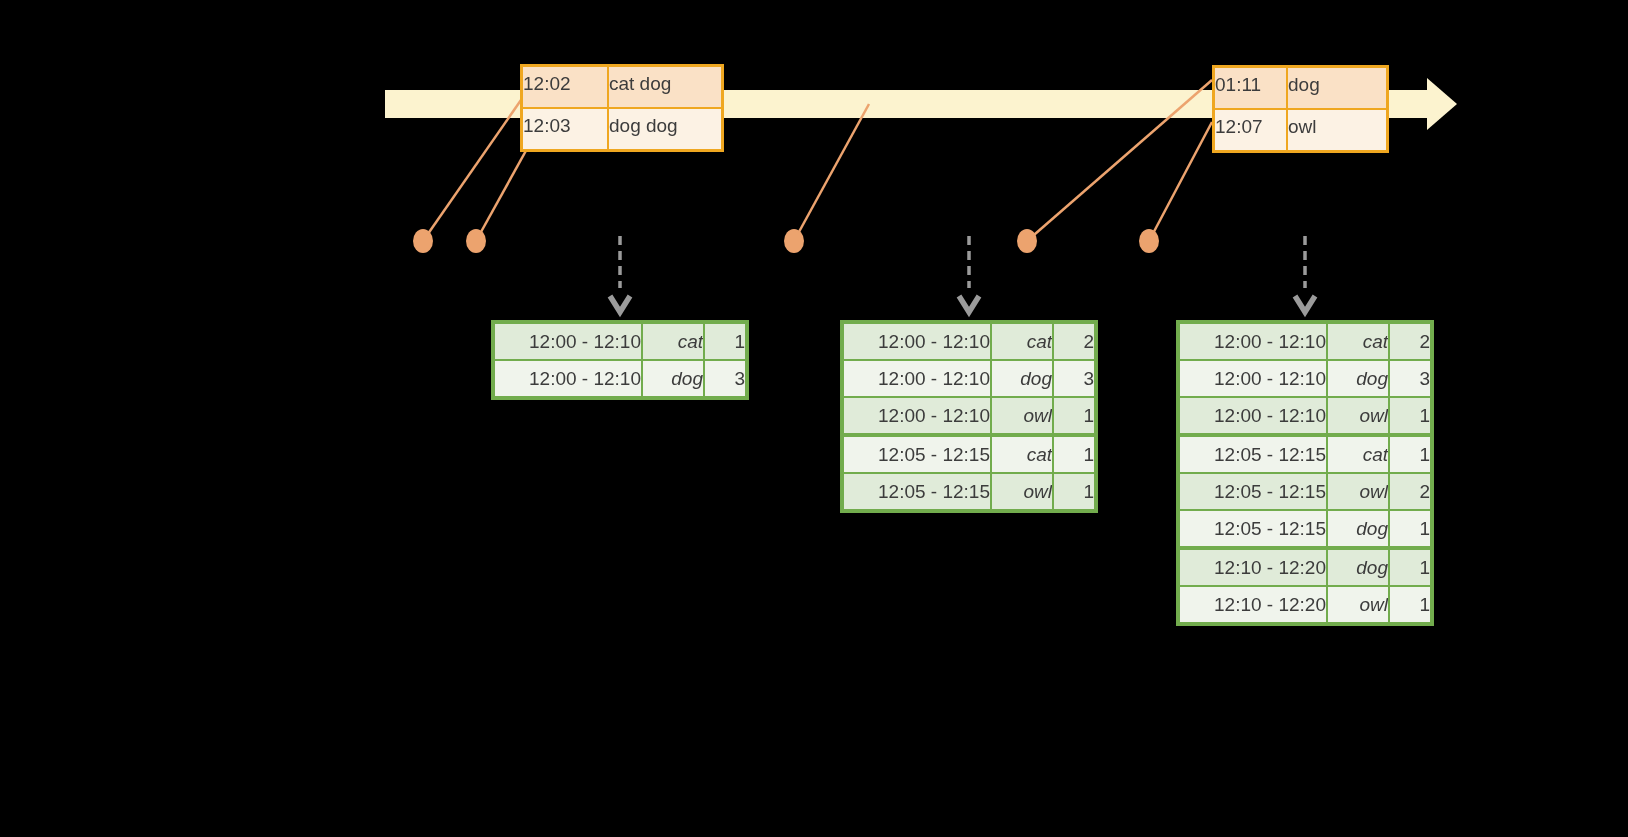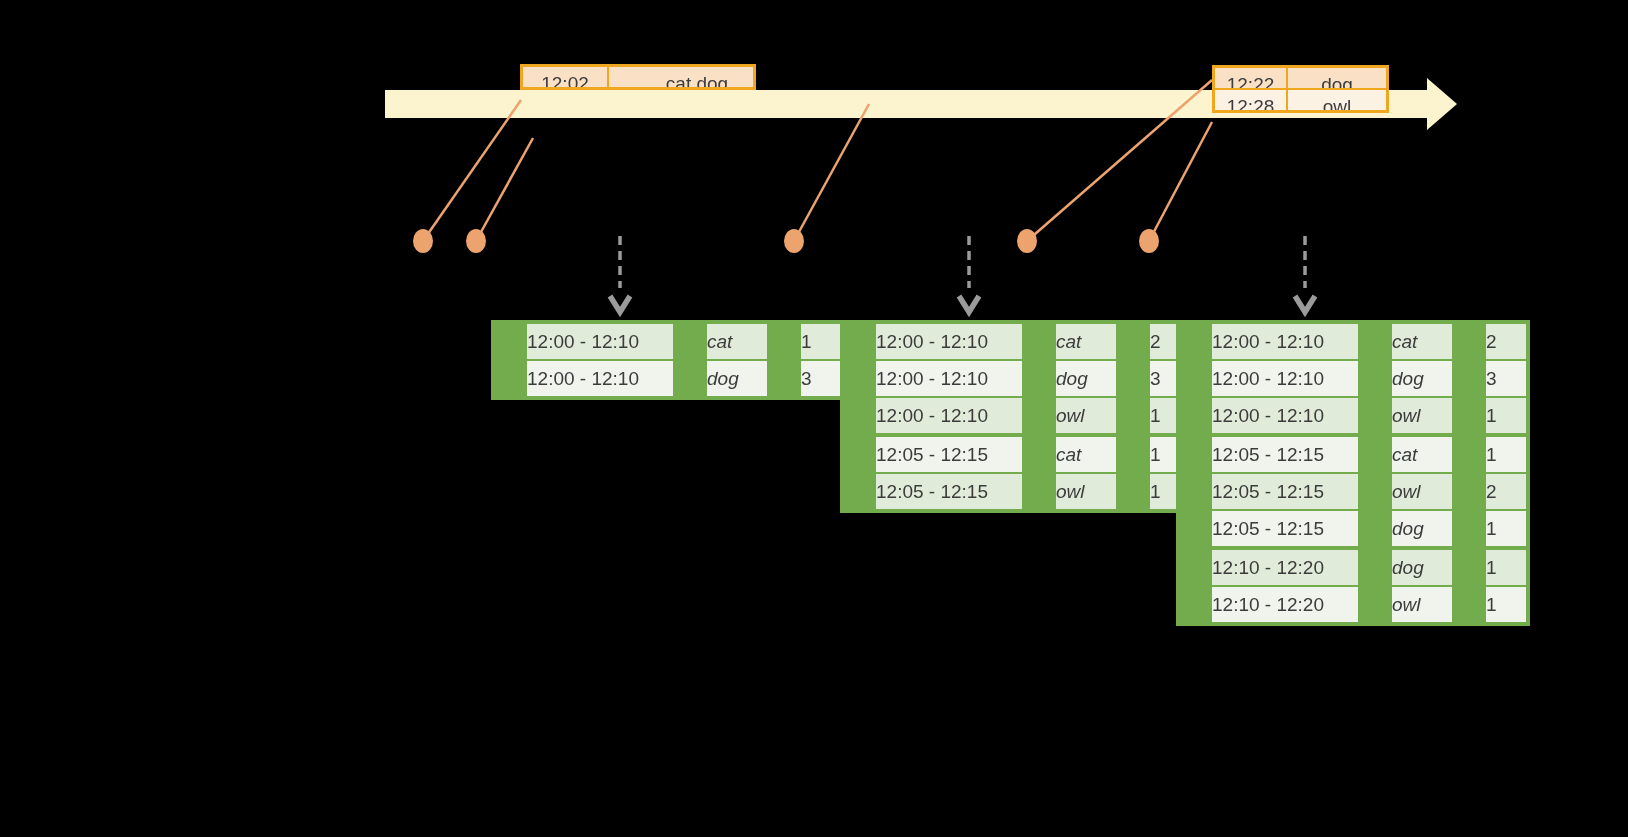--- a/index.html
+++ b/index.html
@@ -33,43 +33,43 @@
   
   .overlay{position:absolute;left:0;top:0;width:1628px;height:837px;}
   
   .event-table{
     position:absolute;border:3px solid var(--gold);background:var(--gold);
     font-size:19px;
   }
   .event-table .row{display:flex;border-top:2px solid var(--gold);}
   .event-table .row:first-child{border-top:none;}
   .event-table .cell{
-    height:20px;line-height:33px;text-align:center;
+    height:40px;line-height:33px;
     border-left:2px solid var(--gold);white-space:nowrap;overflow:hidden;
   }
   .event-table .cell:first-child{border-left:none;}
   .event-table .row.odd .cell{background:var(--peach);}
   .event-table .row.even .cell{background:var(--cream);}
   #event-table-1{left:520px;top:64px;}
-  #event-table-1 .c-time{width:84px;}  #event-table-1 .c-words{width:112px;padding-left:32px;}
+  #event-table-1 .c-time{width:84px;}  #event-table-1 .c-words{width:112px;}
   #event-table-2{left:868px;top:84px;}
   #event-table-2 .c-time{width:83px;}  #event-table-2 .c-words{width:110px;}
   #event-table-3{left:1212px;top:65px;}
   #event-table-3 .c-time{width:71px;}  #event-table-3 .c-words{width:98px;}
   
   .result-table{
     position:absolute;top:320px;border:4px solid var(--green);background:var(--green);
     font-size:19px;
   }
   .result-table .row{display:flex;border-top:2px solid var(--green);}
   .result-table .row:first-child{border-top:none;}
   .result-table .row.group-start{border-top:4px solid var(--green);}
   .result-table .cell{
-    height:35px;line-height:35px;text-align:left;
-    border-left:2px solid var(--green);white-space:nowrap;overflow:hidden;margin-left:32px;
+    height:35px;line-height:35px;text-align:right;
+    border-left:2px solid var(--green);white-space:nowrap;overflow:hidden;
   }
   .result-table .cell:first-child{border-left:none;}
   .result-table .row.odd .cell{background:var(--green-dark-row);}
   .result-table .row.even .cell{background:var(--green-light-row);}
   .result-table .c-window{width:146px;}
   .result-table .c-word{width:60px;font-style:italic;}
   .result-table .c-count{width:40px;}
   #result-table-1{left:491px;}
   #result-table-2{left:840px;}
   #result-table-3{left:1176px;}
@@ -108,28 +108,32 @@
       <line x1="1305" y1="236" x2="1305" y2="288" stroke="#9B9B9B" stroke-width="3.5" stroke-dasharray="9 6"></line>
       <polyline points="1295,296 1305,312 1315,296" fill="none" stroke="#9B9B9B" stroke-width="5.5"></polyline>
     </g>
   </svg>
 
   <div class="event-table" id="event-table-1">
       <div class="row odd">
         <div class="cell c-time">12:02</div>
         <div class="cell c-words">cat dog</div>
       </div>
+      <div class="row even">
+        <div class="cell c-time">12:03</div>
+        <div class="cell c-words">dog dog</div>
+      </div>
     </div>
   <div class="event-table" id="event-table-3">
       <div class="row odd">
-        <div class="cell c-time">12:22</div>
+        <div class="cell c-time">01:11</div>
         <div class="cell c-words">dog</div>
       </div>
       <div class="row even">
-        <div class="cell c-time">12:28</div>
+        <div class="cell c-time">12:07</div>
         <div class="cell c-words">owl</div>
       </div>
     </div>
 
   <div class="result-table" id="result-table-1">
       <div class="row odd">
         <div class="cell c-window">12:00 - 12:10</div>
         <div class="cell c-word">cat</div>
         <div class="cell c-count">1</div>
       </div>

